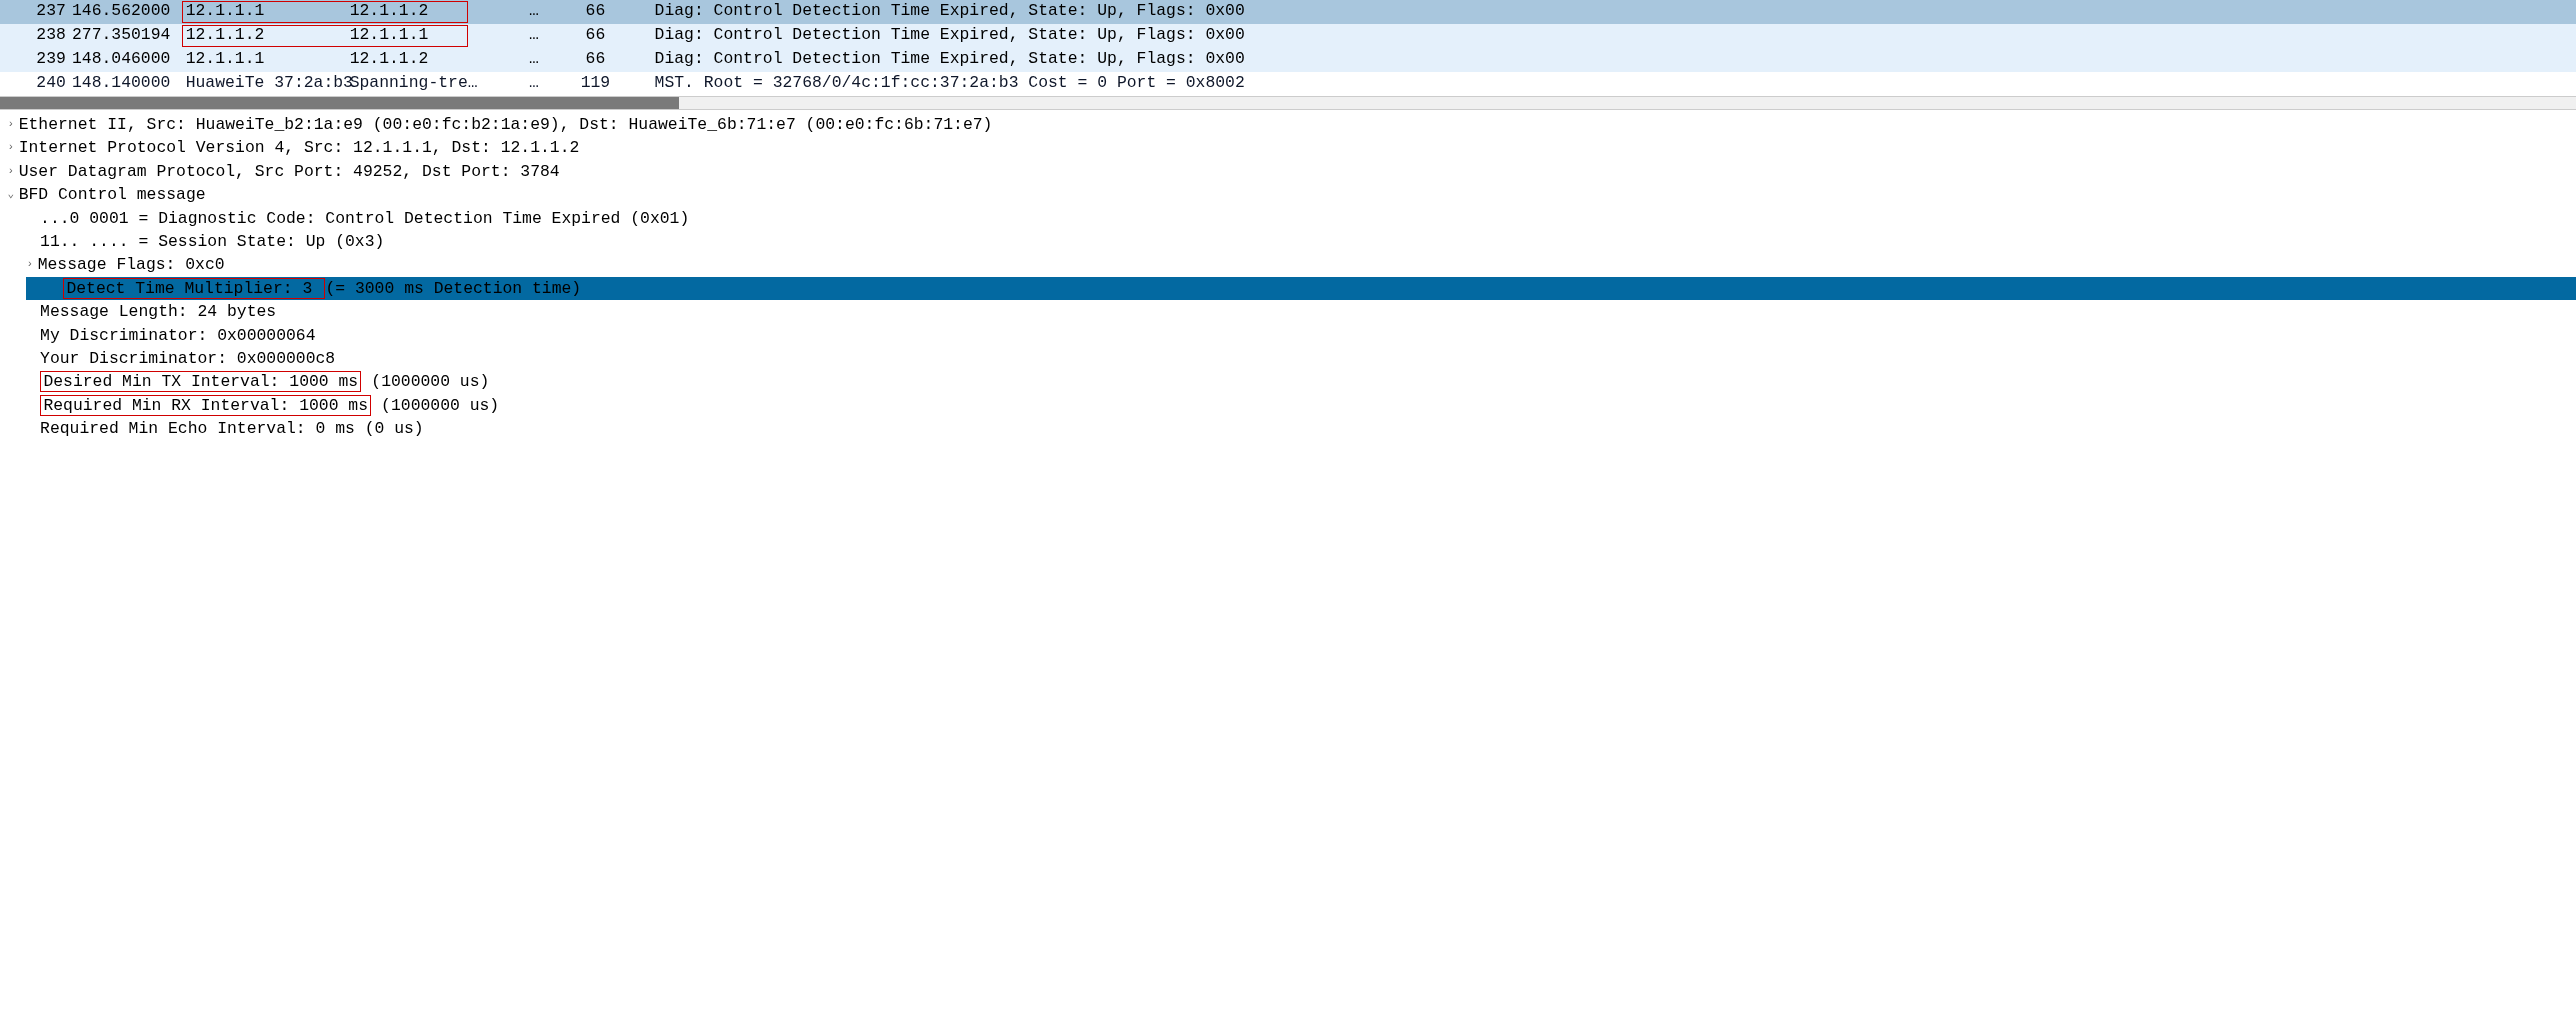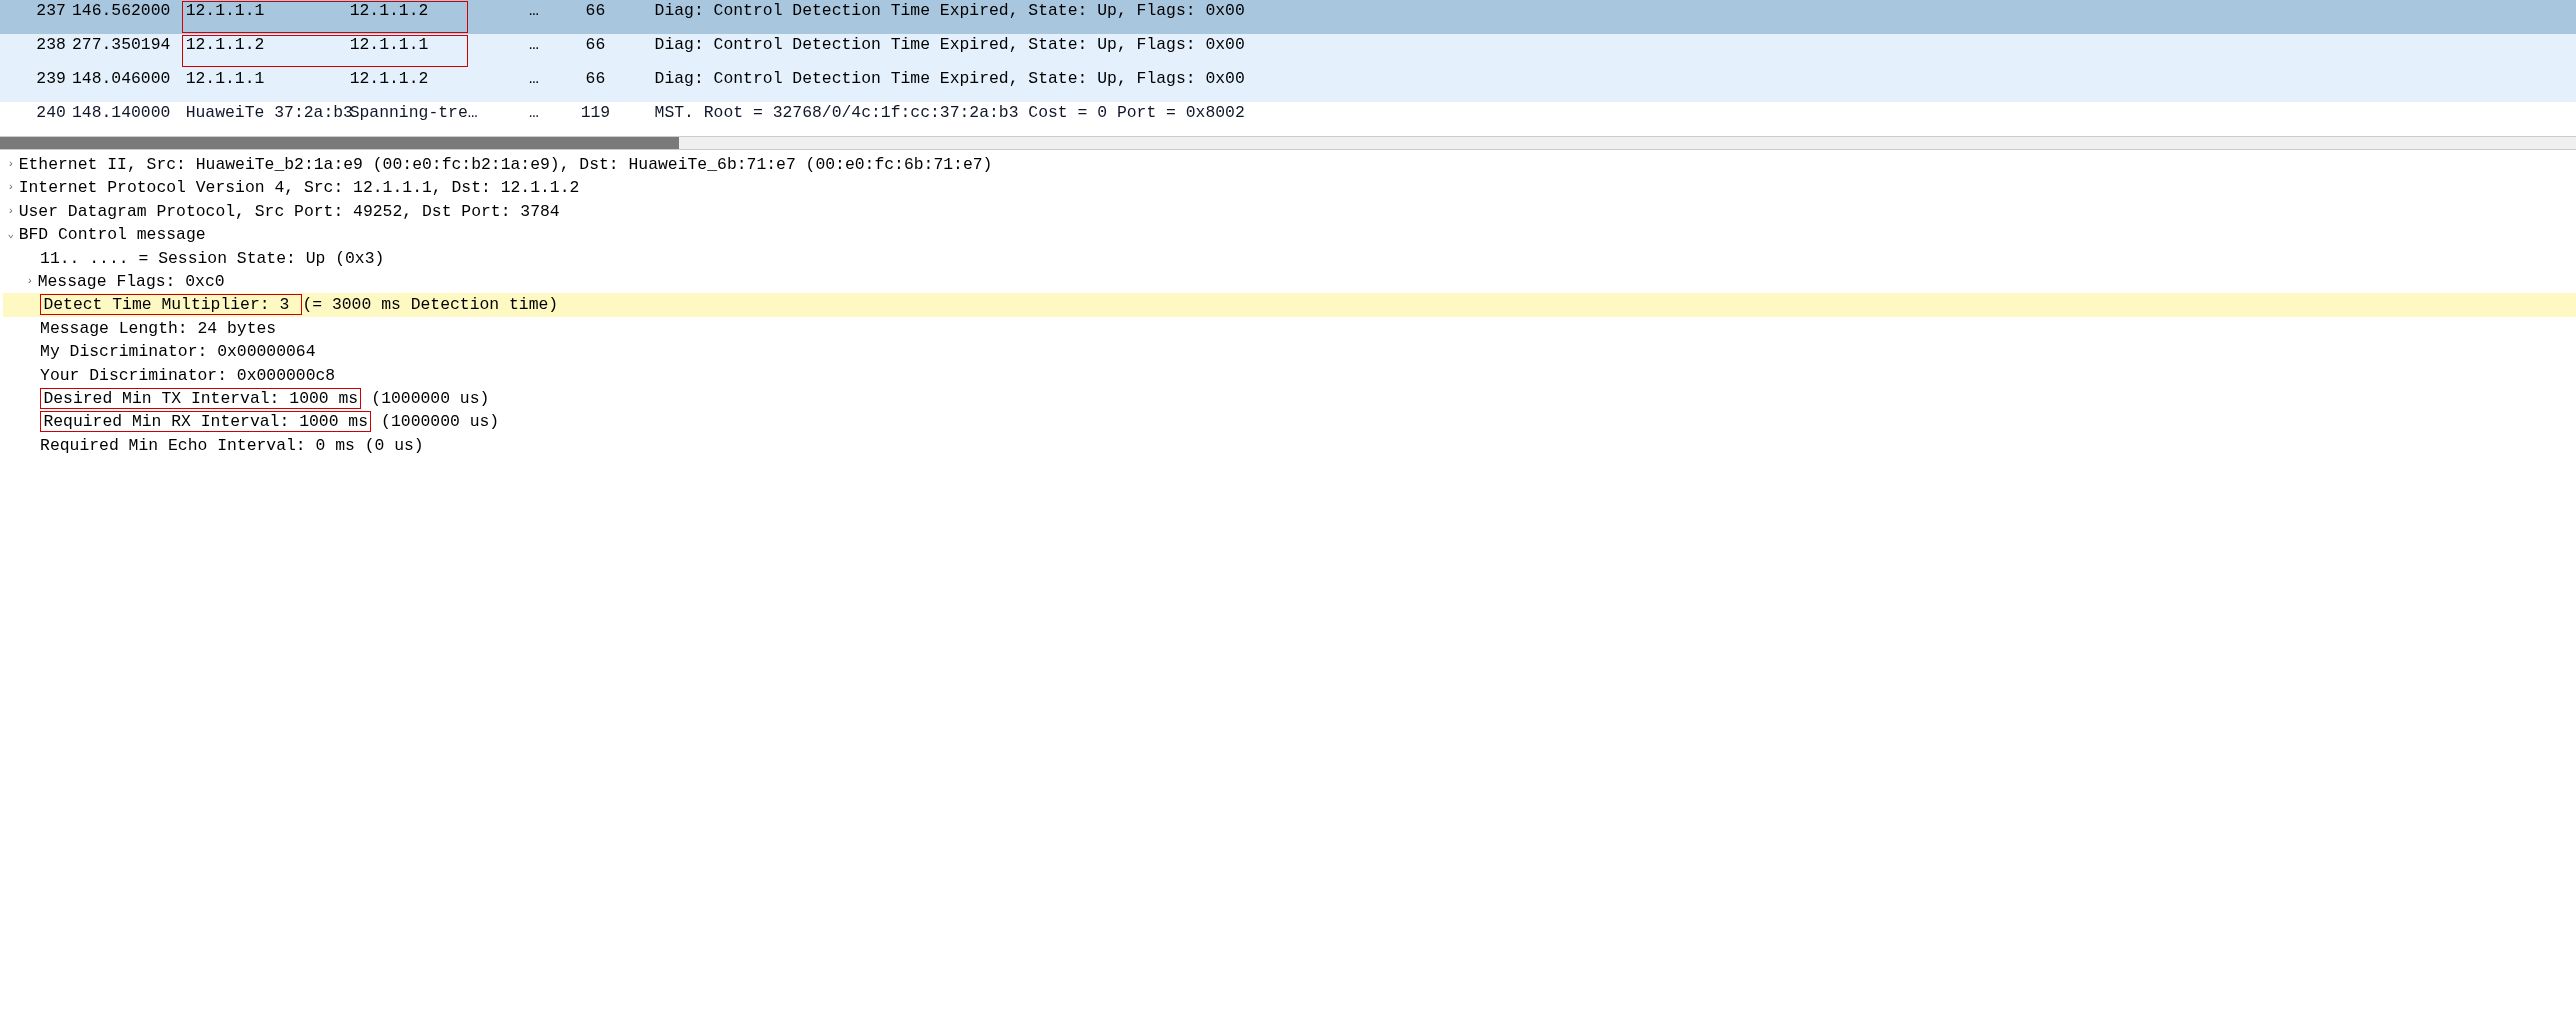--- a/index.html
+++ b/index.html
@@ -5,42 +5,42 @@
   * { margin:0; padding:0; box-sizing:border-box; }
   body {
     font-family:"Consolas","Courier New",monospace;
     font-size:16.4px;
     background:#ffffff;
     color:#000;
     white-space:nowrap;
     overflow:hidden;
   }
   .packet-list { background:#fff; }
-  .row { display:flex; height:34px; line-height:22.6px; position:relative; }
+  .row { display:flex; height:24px; line-height:22.6px; position:relative; }
   .row.sel  { background:#a8c6dd; }
   .row.alt  { background:#e4f0fb; }
   .row.fade { color:#0f172a; }
   .c-n  { width:72px;  text-align:right; padding-right:6.2px; }
   .c-t  { width:109px; }
   .c-s  { width:164px; padding-left:4.7px; }
   .c-d  { width:164px; padding-left:4.7px; }
   .c-p  { width:62px;  padding-left:20px; }
   .c-l  { width:55px;  text-align:center; padding-right:6.2px; }
   .c-i  { flex:1;      padding-left:1.6px;margin-left:27px; }
   .hl-pair { position:absolute; border:1.6px solid #d00000; left:182px; width:286px; top:0.8px; bottom:0.8px; }
 
   .hscroll { height:14px; background:#f0f0f0; border-top:0.8px solid #ccc; border-bottom:0.8px solid #ccc; position:relative; }
   .hscroll .thumb { position:absolute; left:0; width:679px; top:0; bottom:0; background:#7a7a7a; }
 
   .details { padding:3.1px 0 31px 3.1px; }
   .line { height:23.4px; line-height:23.4px; }
   .tw { display:inline-block; width:15.6px; text-align:center; color:#666; font-size:11px; vertical-align:middle; }
   .i1 { padding-left:19px; }
   .i2 { padding-left:37px; }
-  .sel-line { background:#fef9c3; }
+  .sel-line { background:#0369a1;margin-left:23px; }
   .boxed { border:1.6px solid #d00000; padding:0 2.3px; }
 </style>
 </head>
 <body>
 
 <div class="packet-list">
   <div class="row sel">
     <div class="hl-pair"></div>
     <span class="c-n">237</span>
     <span class="c-t">146.562000</span>
@@ -83,20 +83,21 @@
 <div class="hscroll">
   <div class="thumb"></div>
 </div>
 
 <div class="details">
   <div class="line"><span class="tw">›</span><span>Ethernet II, Src: HuaweiTe_b2:1a:e9 (00:e0:fc:b2:1a:e9), Dst: HuaweiTe_6b:71:e7 (00:e0:fc:6b:71:e7)</span></div>
   <div class="line"><span class="tw">›</span><span>Internet Protocol Version 4, Src: 12.1.1.1, Dst: 12.1.1.2</span></div>
   <div class="line"><span class="tw">›</span><span>User Datagram Protocol, Src Port: 49252, Dst Port: 3784</span></div>
   <div class="line"><span class="tw">⌄</span><span>BFD Control message</span></div>
 
+  <div class="line i2"><span>...0 0001 = Diagnostic Code: Control Detection Time Expired (0x01)</span></div>
   <div class="line i2"><span>11.. .... = Session State: Up (0x3)</span></div>
   <div class="line i1"><span class="tw">›</span><span>Message Flags: 0xc0</span></div>
   <div class="line i2 sel-line"><span class="boxed">Detect Time Multiplier: 3 </span><span>(= 3000 ms Detection time)</span></div>
   <div class="line i2"><span>Message Length: 24 bytes</span></div>
   <div class="line i2"><span>My Discriminator: 0x00000064</span></div>
   <div class="line i2"><span>Your Discriminator: 0x000000c8</span></div>
   <div class="line i2"><span class="boxed">Desired Min TX Interval: 1000 ms</span><span> (1000000 us)</span></div>
   <div class="line i2"><span class="boxed">Required Min RX Interval: 1000 ms</span><span> (1000000 us)</span></div>
   <div class="line i2"><span>Required Min Echo Interval:    0 ms (0 us)</span></div>
 </div>

